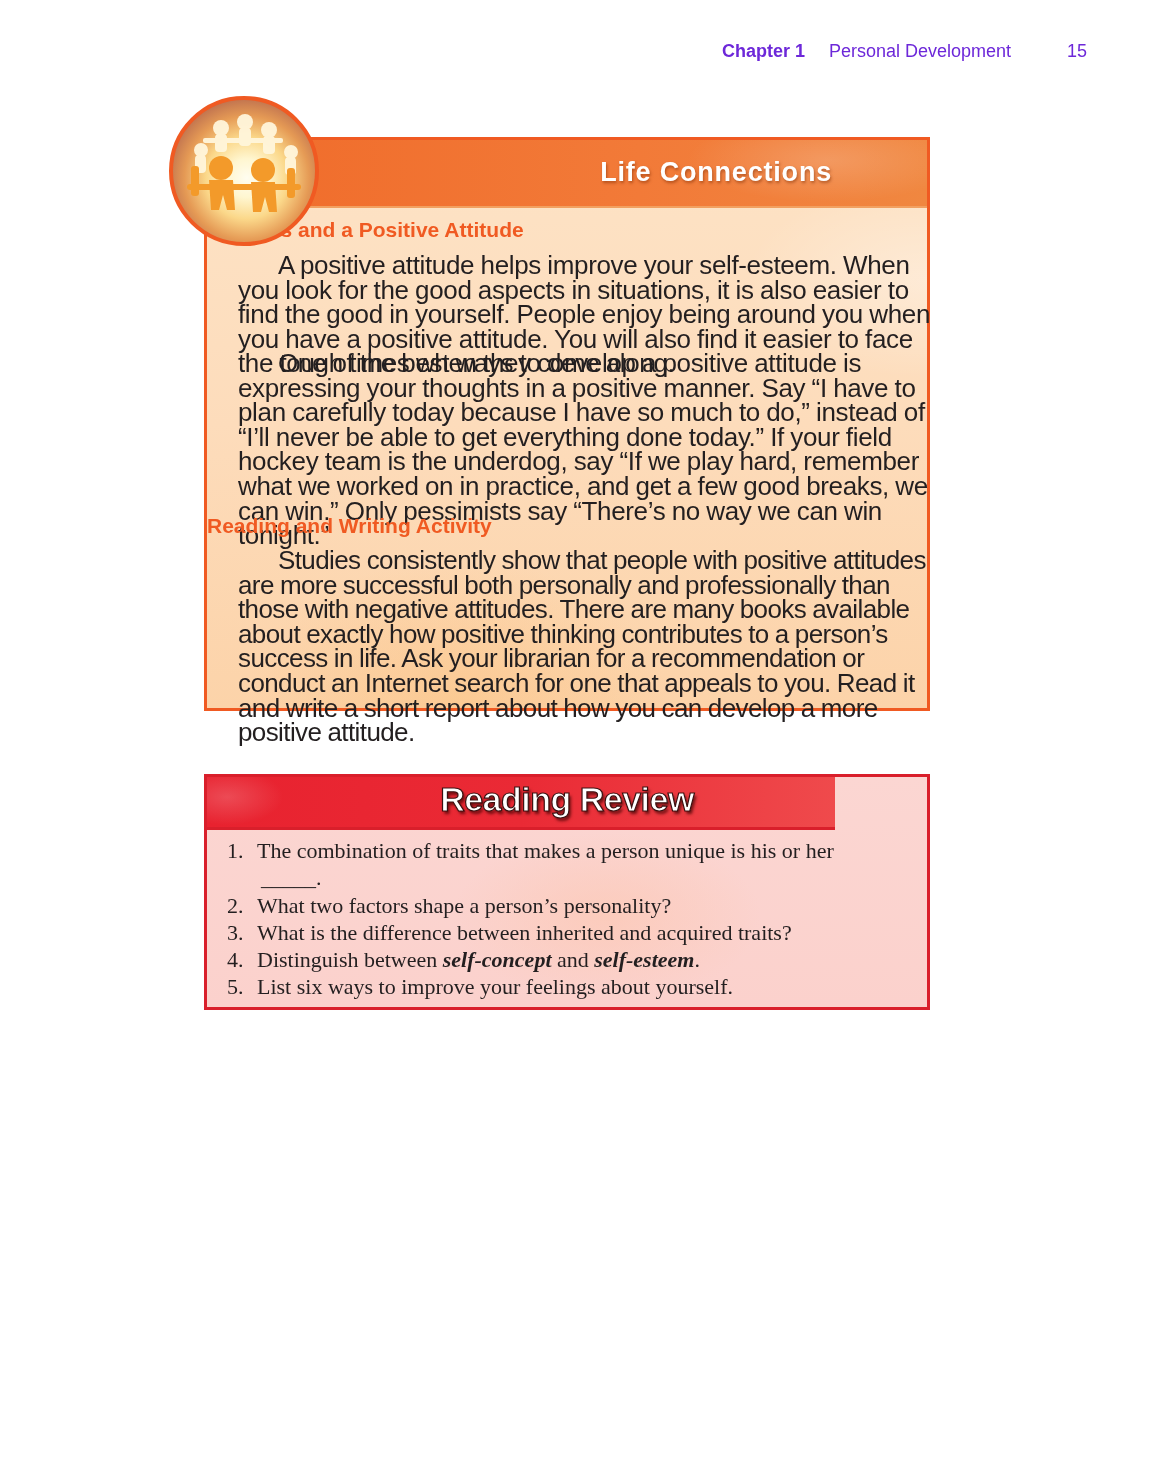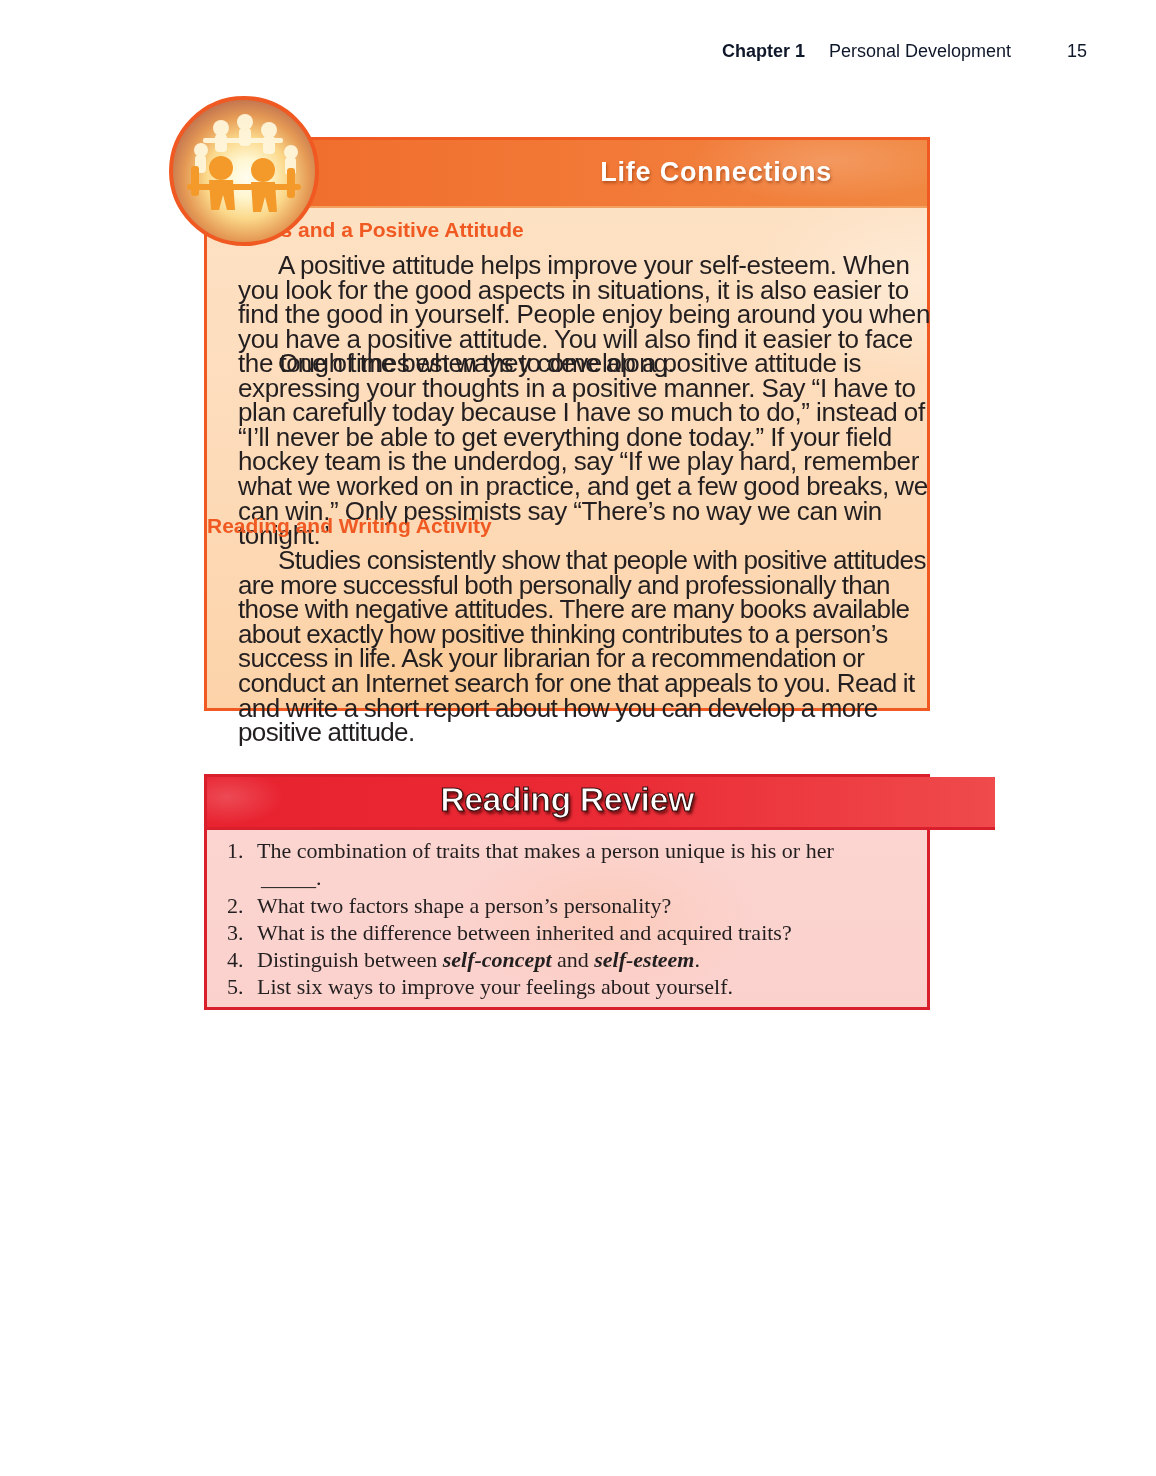--- a/index.html
+++ b/index.html
@@ -3,21 +3,21 @@
   <meta charset="utf-8">
   <style>
     html, body { margin: 0; padding: 0; }
     body {
       width: 1156px; height: 1476px; background: #ffffff; position: relative; overflow: hidden;
       font-family: "Liberation Sans", sans-serif; color: #231f20;
     }
     
     .running-header {
       position: absolute; top: 39px; left: 0; width: 1156px; height: 24px;
-      font-size: 18px; line-height: 24px; color: #0f172a;
+      font-size: 18px; line-height: 24px; color: #6d28d9;
     }
     .rh-chapter { position: absolute; left: 722px; font-weight: bold; }
     .rh-title { position: absolute; left: 829px; }
     .rh-page { position: absolute; left: 1067px; font-weight: normal; }
 
     
     .lc-box {
       position: absolute; left: 204px; top: 137px; width: 720px; height: 568px;
       border: 3px solid #f05a22;
       background:
@@ -58,21 +58,21 @@
 
     
     .rr-box {
       position: absolute; left: 204px; top: 774px; width: 720px; height: 230px;
       border: 3px solid #d91f2b;
       background:
         radial-gradient(ellipse 220px 120px at 400px 140px, rgba(252,200,180,0.7), rgba(252,200,180,0) 70%),
         linear-gradient(180deg, #fbd6d2 0%, #fbd1cc 100%);
     }
     .rr-header {
-      position: absolute; left: 0; top: 0; width: 788px; height: 50px;
+      position: absolute; left: 0; top: 0; width: 628px; height: 50px;
       background:
         radial-gradient(ellipse 80px 40px at 20px 20px, rgba(255,255,255,0.18), rgba(255,255,255,0) 70%),
         linear-gradient(90deg, #e8222f 0%, #ea2a35 50%, #ef4a4c 100%);
       border-bottom: 3px solid #d91f2b;
     }
     .rr-title {
       position: absolute; left: 0; top: 3px; width: 720px; text-align: center;
       font-size: 34px; font-weight: bold; color: #ffffff; letter-spacing: -0.5px;
       -webkit-text-stroke: 1.2px #3a1010;
       text-shadow: 2px 3px 3px rgba(60,0,0,0.7);

